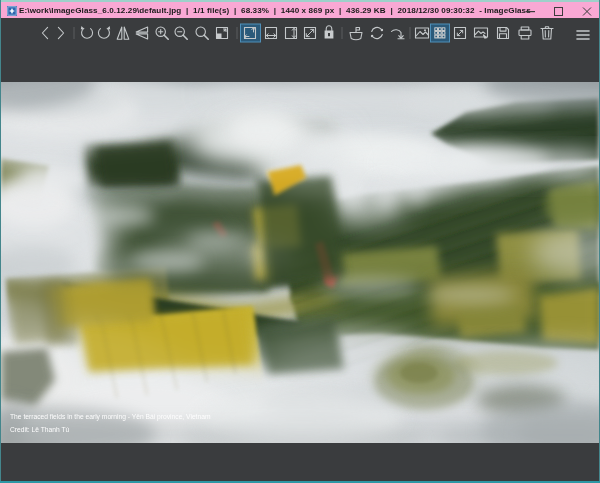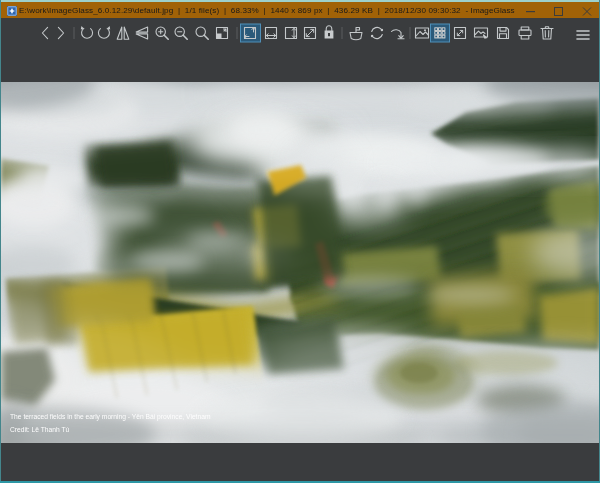--- a/index.html
+++ b/index.html
@@ -2,21 +2,21 @@
 <html><head>
 <meta charset="utf-8">
 <style>
   html,body{margin:0;padding:0;}
   body{width:600px;height:483px;position:relative;overflow:hidden;
        font-family:"Liberation Sans", sans-serif;background:#3a3c3e;}
   .edge-top{position:absolute;left:0;top:0;width:600px;height:2px;background:#9ed0ca;z-index:20;}
   .edge-left{position:absolute;left:0;top:0;width:1px;height:483px;background:#44868c;z-index:20;}
   .edge-right{position:absolute;right:0;top:0;width:1px;height:483px;background:#44868c;z-index:20;}
   .edge-bottom{position:absolute;left:0;bottom:0;width:600px;height:2px;background:#2d97a5;z-index:20;}
-  .titlebar{position:absolute;left:1px;top:2px;width:598px;height:16px;background:#a16207;}
+  .titlebar{position:absolute;left:1px;top:2px;width:598px;height:16px;background:#f9a8d4;font-weight:bold;}
   .appicon{position:absolute;left:6px;top:4px;width:10px;height:10px;}
   .title-text{position:absolute;left:18px;top:3.5px;font-size:8.1px;color:#1a1a1a;letter-spacing:0.1px;white-space:nowrap;}
   .winbtn{position:absolute;top:0px;height:16px;color:#3c3c3c;text-align:center;}
   .toolbar{position:absolute;left:1px;top:18px;width:598px;height:64px;background:#3a3c3e;}
   .photo{position:absolute;left:1px;top:82px;width:598px;height:361px;}
 </style>
 </head>
 <body>
   <div class="titlebar">
     <svg class="appicon" viewBox="0 0 10 10">

